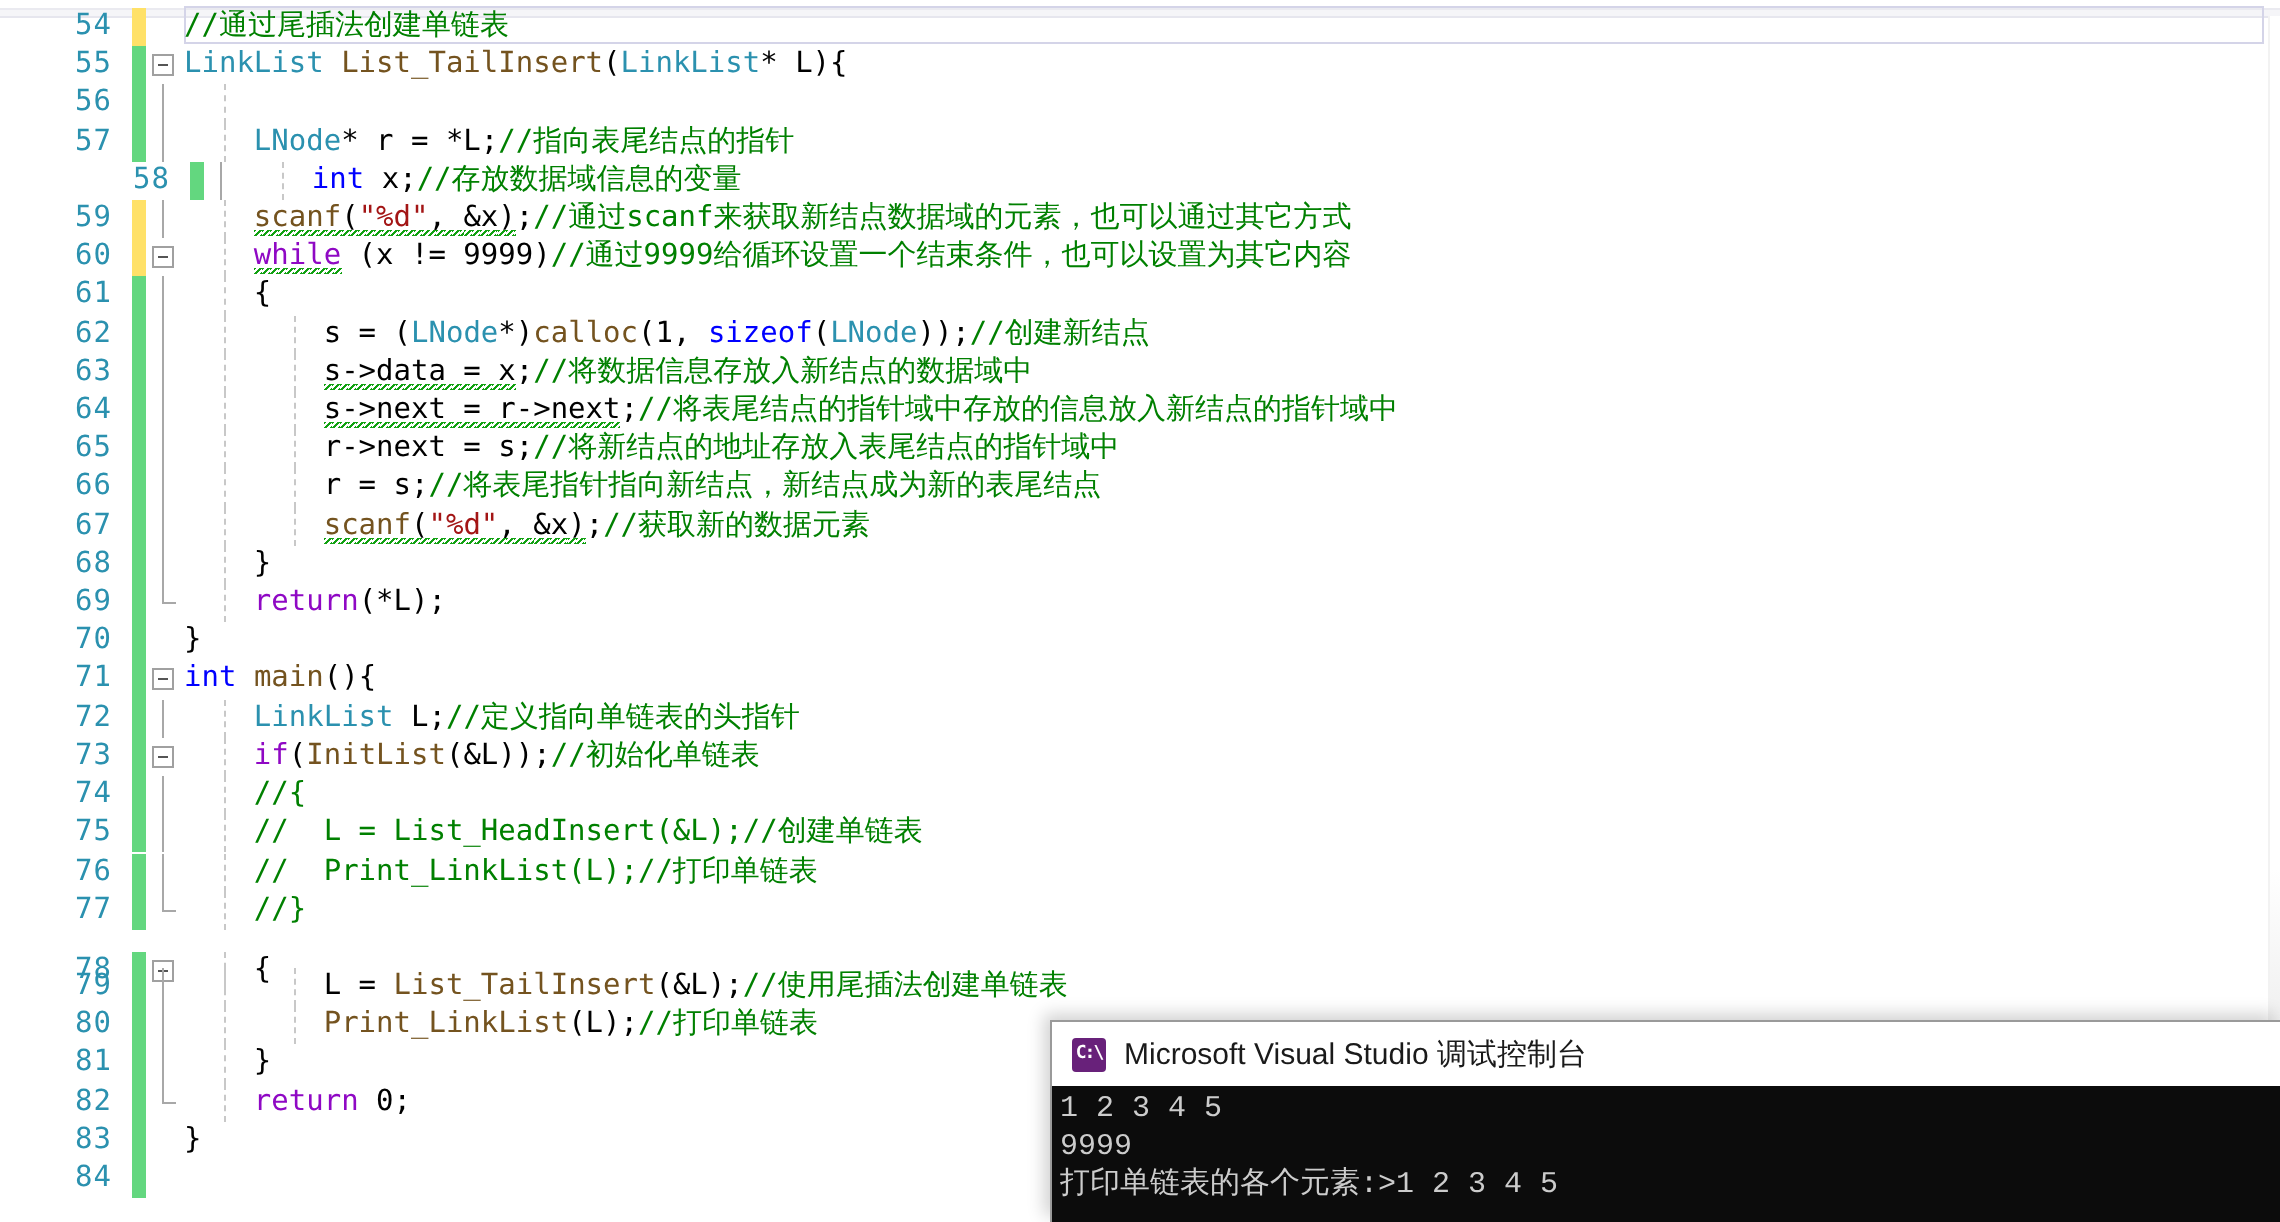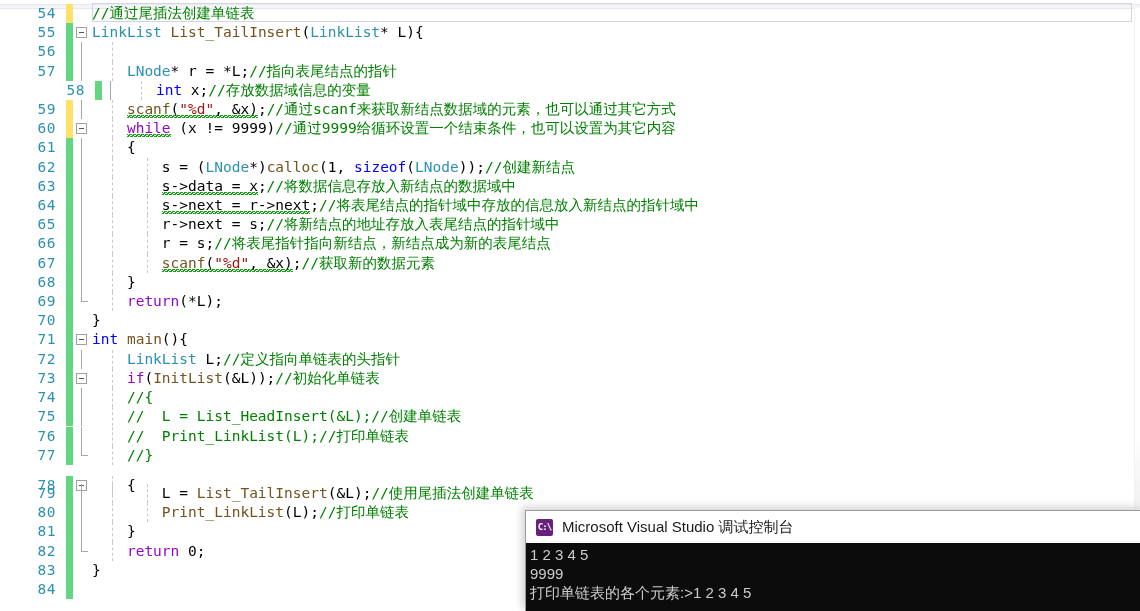--- a/index.html
+++ b/index.html
@@ -232,21 +232,21 @@
     color: #1a1a1a;
   }
   .console-body {
     position: absolute;
     left: 0;
     top: 32px;
     right: 0;
     bottom: 0;
     background: #0c0c0c;
     color: #cccccc;
-    font-family: Liberation Sans, sans-serif;
+    font-family: Liberation Mono, monospace;
     font-size: 15px;
     line-height: 19px;
     padding: 2px 0 0 4px;
     box-sizing: border-box;
     white-space: pre;
   }
   .console-line { white-space: pre; }
 
   
   .right-strip {

